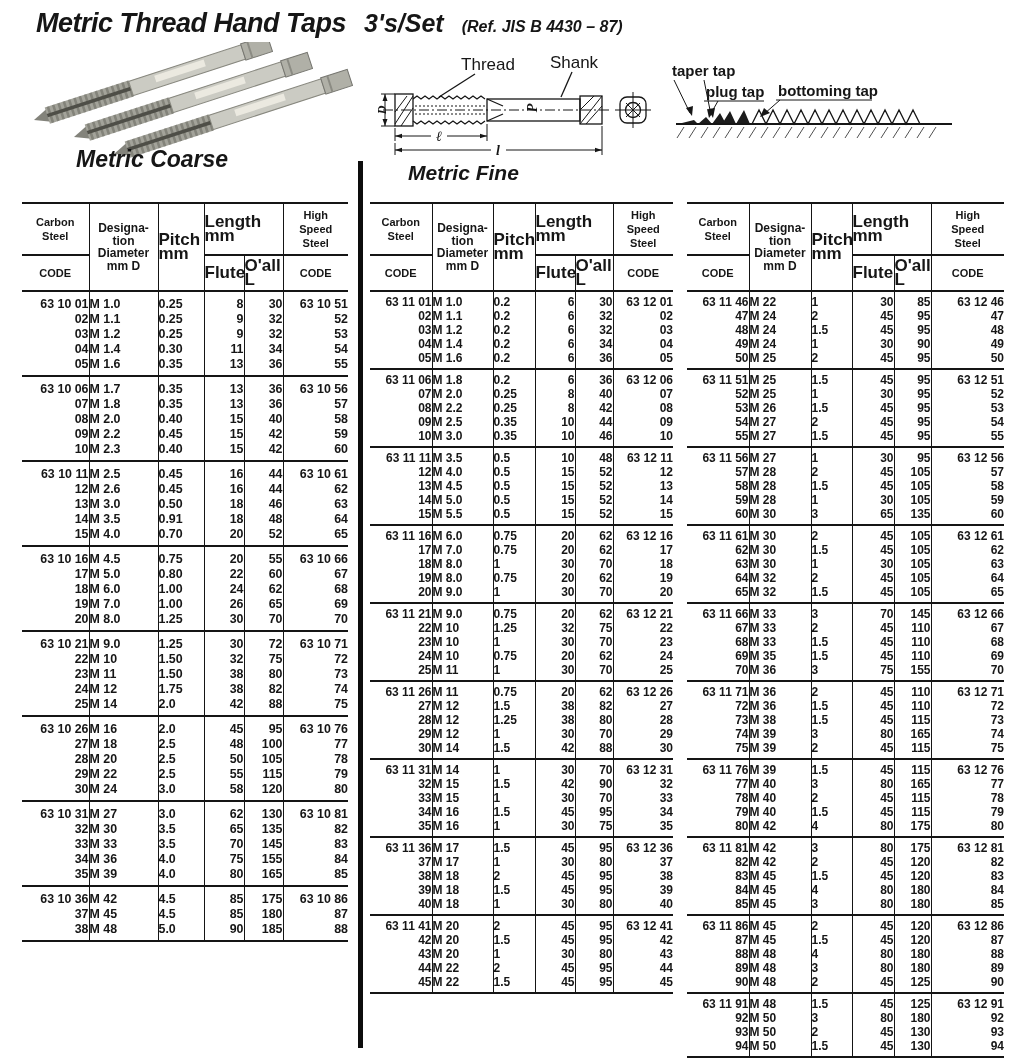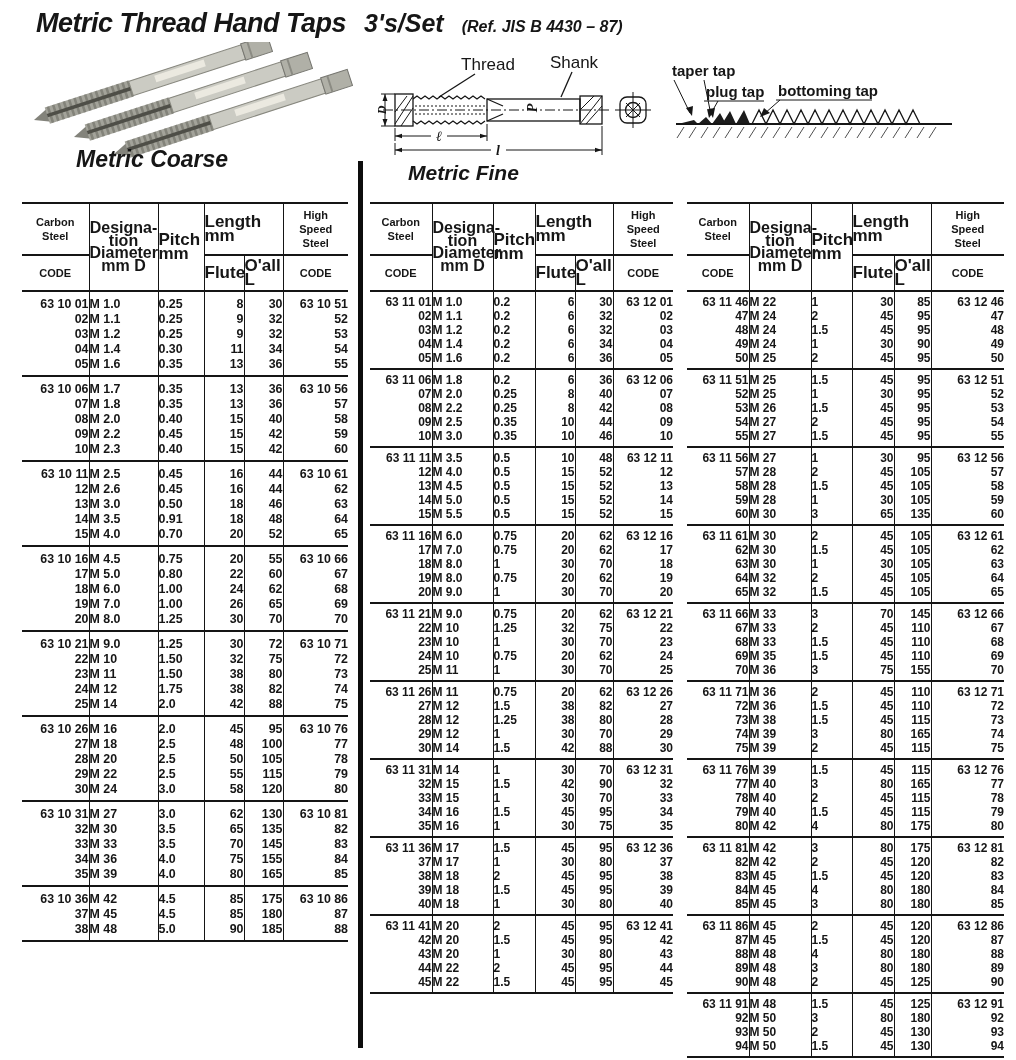--- a/index.html
+++ b/index.html
@@ -41,21 +41,21 @@
   .spec thead tr:first-child th{height:50px;}
   .spec thead tr:nth-child(2) th{height:34px;border-bottom:2px solid #151515;}
   .h-cs,.h-len,.h-hss{border-bottom:2px solid #151515;}
   .h-desig,.h-pitch{border-bottom:2px solid #151515;}
   .h-desig,.h-pitch{border-left:1.5px solid #151515;border-right:1.5px solid #151515;}
   .h-hss,.h-oall,.h-code2{border-left:1.5px solid #151515;margin-top:40px;}
   .spec td + td{border-left:1.5px solid #151515;}
   tbody.sep tr:first-child td{border-top:2px solid #151515;}
 
   .h-cs,.h-hss,.h-code{text-align:center;padding-left:7px;font-size:11px;line-height:14px;}
-  .h-desig{text-align:center;font-size:16px;line-height:12.5px;}
+  .h-desig{text-align:center;font-size:12px;line-height:12.5px;}
   .h-pitch,.h-len,.h-flute,.h-oall{text-align:left;font-size:17px;line-height:14px;}
 
   #table-coarse td{height:15px;font-size:12.4px;}
   .fine td{height:14px;font-size:12px;}
   .spec tbody tr:first-child td{padding-top:4px;}
   .spec tbody tr:last-child td{padding-bottom:4px;}
   .fine tbody tr:first-child td{padding-top:3px;}
   .fine tbody tr:last-child td{padding-bottom:3px;}
 
   .c-code{text-align:right;padding-right:5px;}

